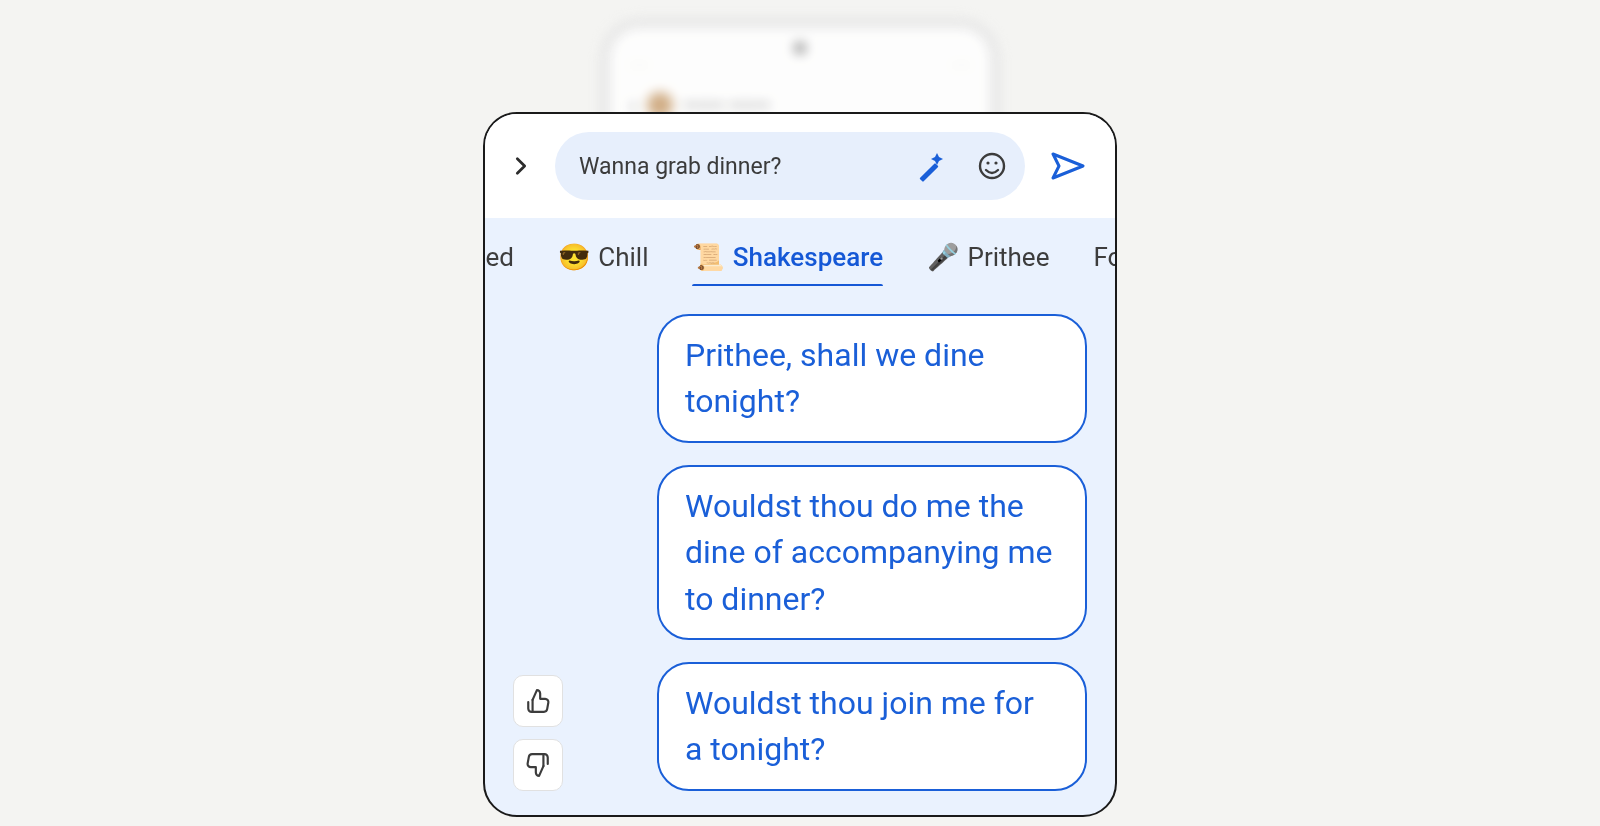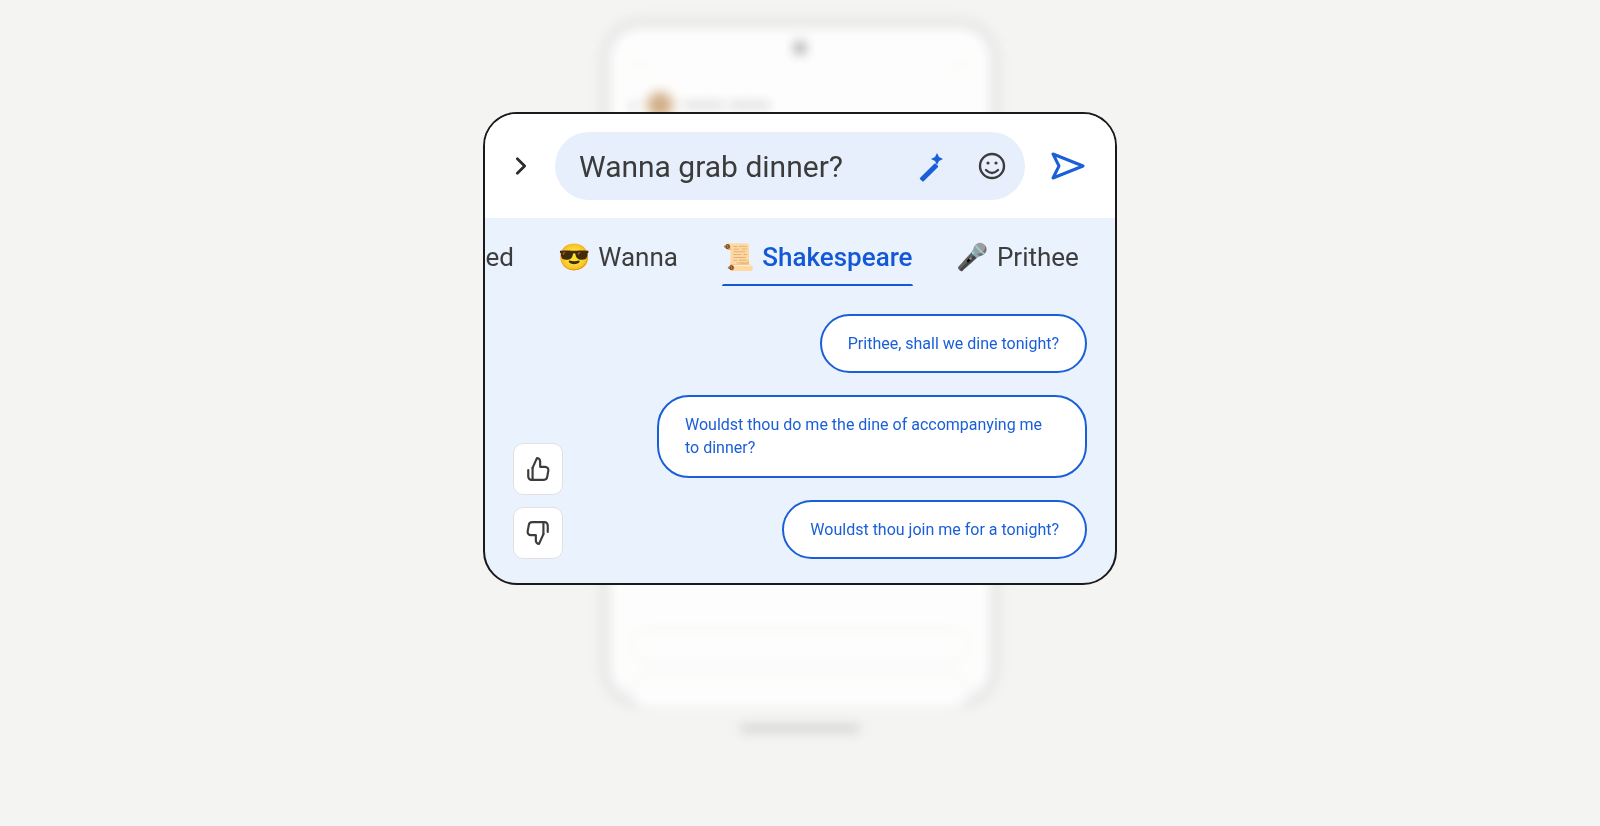--- a/index.html
+++ b/index.html
@@ -82,21 +82,21 @@
     background: #e7effc;
     border-radius: 38px;
     height: 68px;
     display: flex;
     align-items: center;
     padding: 0 10px 0 24px;
     gap: 16px;
   }
   .compose-text {
     flex: 1;
-    font-size: 30px;
+    font-size: 23px;
     color: #3b3b3b;
     border: none;
     background: transparent;
     outline: none;
   }
   .icon-btn {
     width: 46px; height: 46px;
     display:flex; align-items:center; justify-content:center;
     border: none; background: transparent; cursor: pointer;
     border-radius: 50%;
@@ -165,21 +165,21 @@
     display:flex;
     flex-direction:column;
     align-items:flex-end;
     gap: 22px;
   }
   .bubble {
     background:#fff;
     border:2px solid #1a5fd8;
     border-radius: 32px;
     padding: 16px 26px;
-    font-size: 16px;
+    font-size: 32px;
     color:#1a5fd8;
     max-width: 430px;
     text-align:left;
     cursor:pointer;
     line-height: 1.45;
   }
 </style>
 </head>
 <body>
 
@@ -234,21 +234,21 @@
       </svg>
     </button>
   </div>
 
   <div class="tabs-row">
     <div class="tab partial-left">
       <span>cited</span>
     </div>
     <div class="tab">
       <span class="tab-emoji">😎</span>
-      <span>Wanna</span>
+      <span>Chill</span>
     </div>
     <div class="tab active">
       <span class="tab-emoji">📜</span>
       <span>Shakespeare</span>
     </div>
     <div class="tab">
       <span class="tab-emoji">🎤</span>
       <span>Prithee</span>
     </div>
     <div class="tab">

